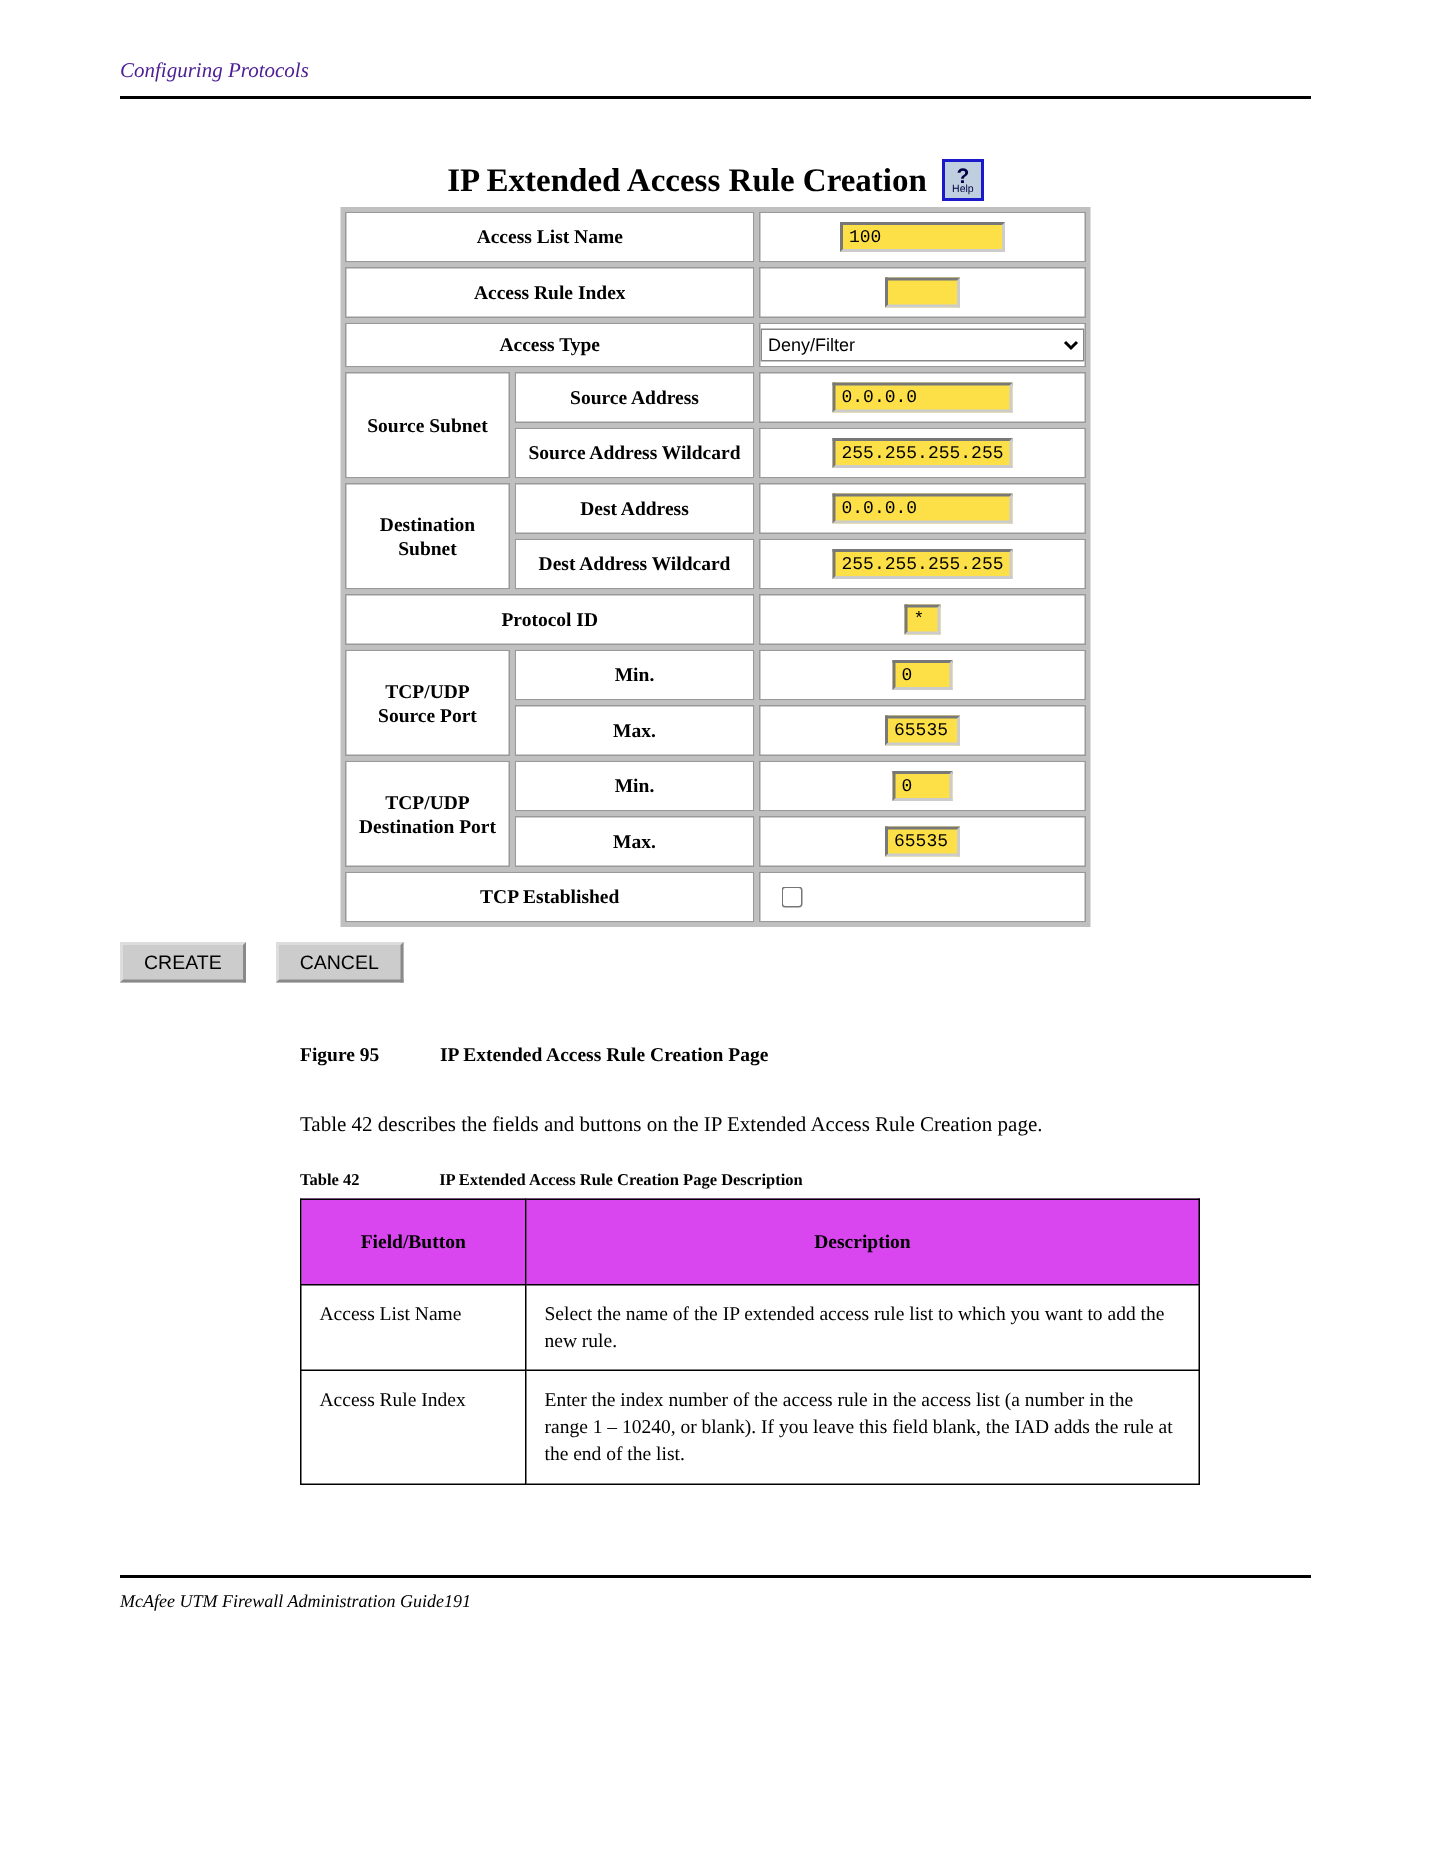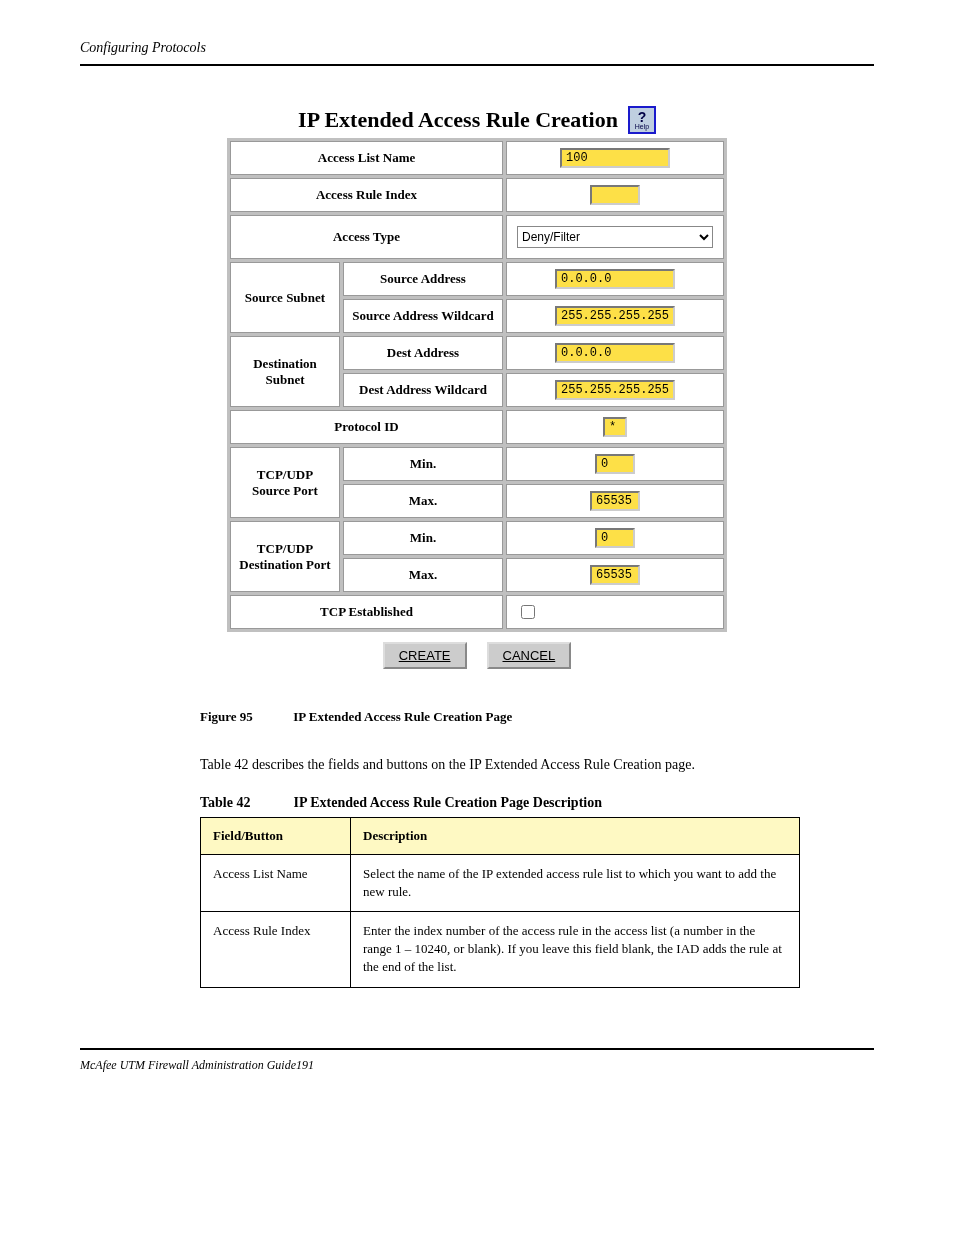--- a/index.html
+++ b/index.html
@@ -16,21 +16,21 @@
   }
   .header-line {
     border-top: 2px solid #000;
     margin: 0 0 40px 0;
     width: 100%;
   }
   .header-breadcrumb {
     font-style: italic;
     font-size: 14px;
     margin-bottom: 8px;
-    color: #000000;
+    color: #4c1d95;
   }
   .title-row {
     display: flex;
     align-items: center;
     justify-content: center;
     gap: 10px;
     margin-bottom: 4px;
   }
   .title-text {
     font-weight: bold;
@@ -111,25 +111,23 @@
     width: 100%;
   }
   input.checkbox-input {
     width: 14px;
     height: 14px;
     border: 2px inset #ccc;
     vertical-align: middle;
   }
   .button-row {
     display: flex;
-    justify-content: center;
     gap: 20px;
     margin-top: 10px;
     margin-bottom: 40px;
-    text-decoration: underline;
   }
   .btn {
     font-family: Arial, sans-serif;
     font-size: 13px;
     padding: 4px 14px;
     background: #ccc;
     border: 2px outset #ddd;
     cursor: pointer;
   }
   .figure-caption {
@@ -141,39 +139,39 @@
     display: inline-block;
     width: 90px;
   }
   .desc-para {
     font-size: 14px;
     margin: 0 0 14px 120px;
     width: 600px;
     line-height: 1.4;
   }
   .desc-head {
-    font-size: 14px;
+    font-size: 11px;
     font-weight: bold;
     margin: 20px 0 6px 120px;
   }
   .desc-num {
     display: inline-block;
     width: 90px;
   }
   table.desc-table {
     margin-left: 120px;
     width: 600px;
     border-collapse: collapse;
     font-size: 13px;
   }
   table.desc-table th {
-    background: #fef9c3;
+    background: #d946ef;
     border: 1px solid #000;
-    padding: 10px 12px;
-    text-align: left;
+    padding: 20px 12px;
+    text-align: center;
     font-weight: bold;
   }
   table.desc-table td {
     border: 1px solid #000;
     padding: 10px 12px;
     vertical-align: top;
     line-height: 1.4;
   }
   .footer {
     border-top: 2px solid #000;
@@ -211,21 +209,21 @@
         </td>
       </tr>
       <tr>
         <td class="label-cell" colspan="2">Access Rule Index</td>
         <td class="input-cell">
           <input class="text-input" style="width: 50px;" value="">
         </td>
       </tr>
       <tr>
         <td class="label-cell" colspan="2">Access Type</td>
-        <td class="input-cell left" style="padding:10px">
+        <td class="input-cell left" style="padding:0">
           <select class="select-input">
             <option>Deny/Filter</option>
           </select>
         </td>
       </tr>
       <tr>
         <td class="rowgroup-cell" rowspan="2" style="width:110px">Source Subnet</td>
         <td class="label-cell" style="width:160px">Source Address</td>
         <td class="input-cell">
           <input class="text-input" style="width: 120px;" value="0.0.0.0">

